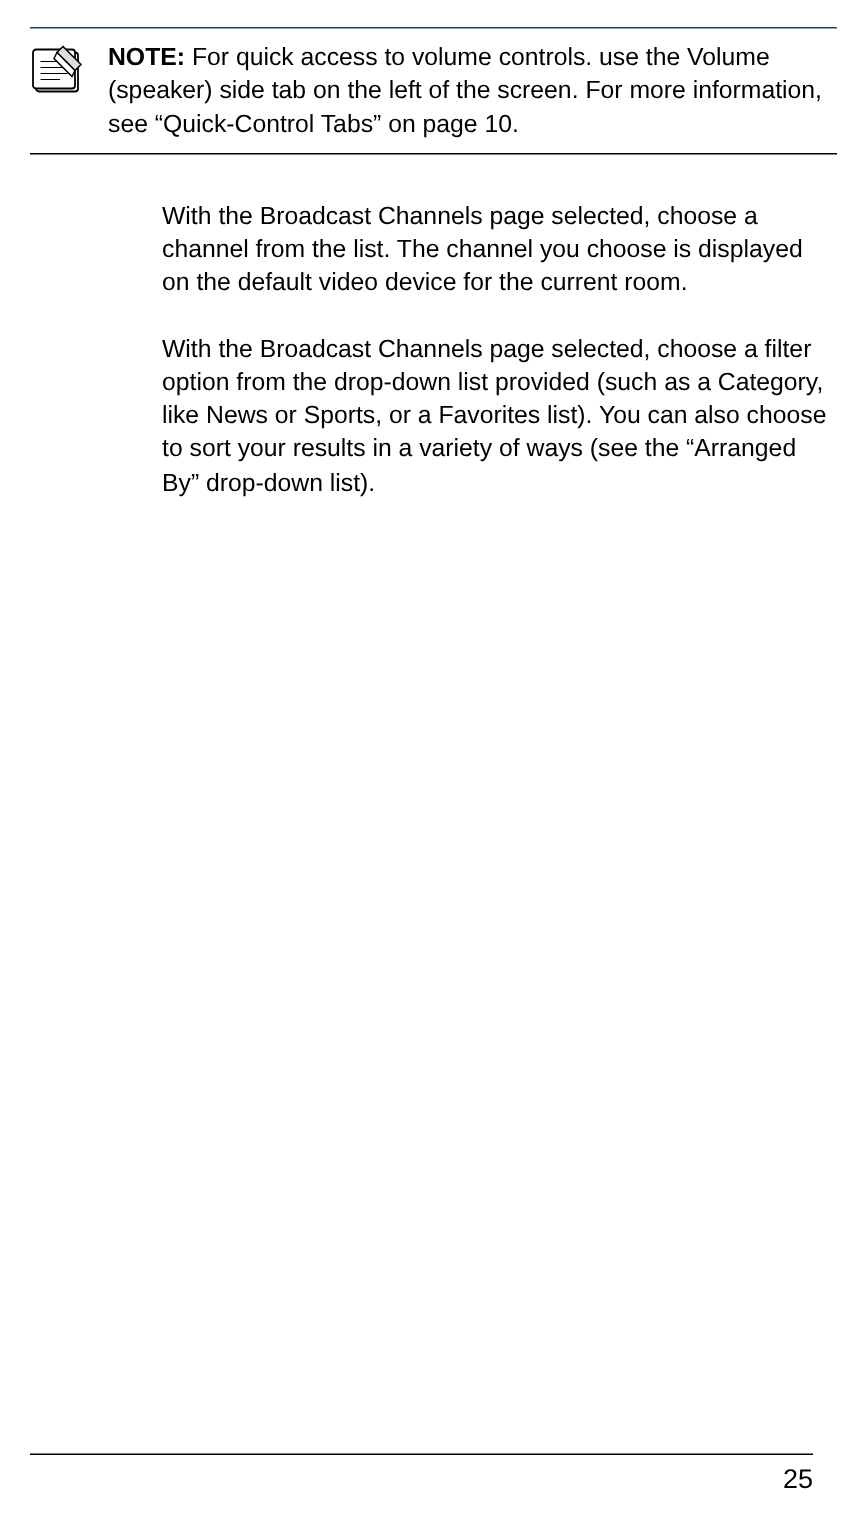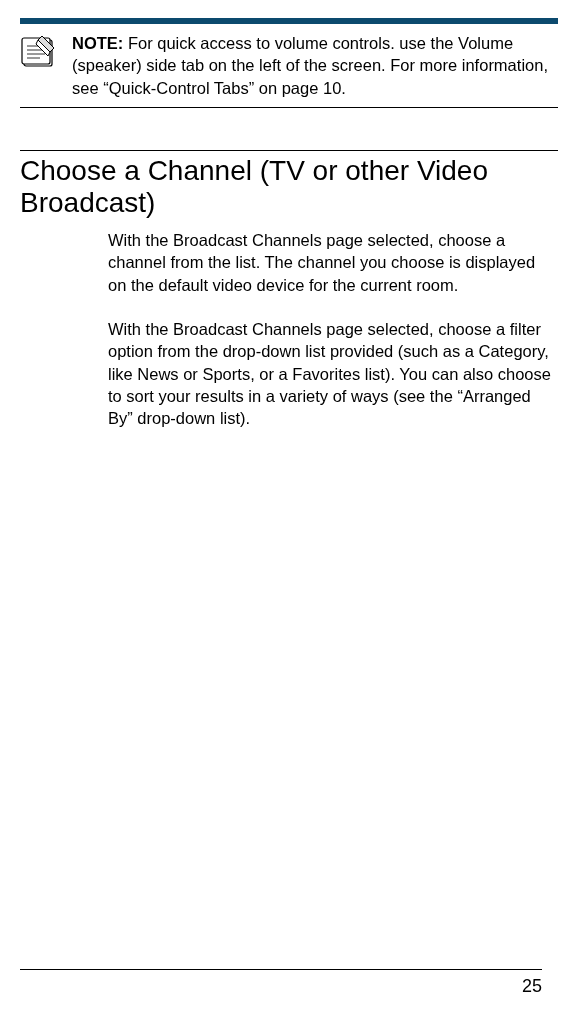--- a/index.html
+++ b/index.html
@@ -10,24 +10,24 @@
     body {
       width: 578px;
       height: 1025px;
       background: #fff;
       font-family: Arial, Helvetica, sans-serif;
       position: relative;
       padding: 18px 20px 0 20px;
     }
     .note-box {
       display: flex;
-      border-top: 6px solid #0c4a6e;
+      border-top: 1px solid #0c4a6e;
       border-bottom: 1px solid #000;
       padding: 8px 0;
-      margin-bottom: 42px;
+      margin-bottom: 30px;
       justify-content: center;
     }
     .note-icon {
       flex-shrink: 0;
       width: 40px;
       height: 36px;
       margin-right: 12px;
       margin-top: 2px;
     }
     .note-text {
@@ -86,21 +86,20 @@
       <path d="M 22 2 L 34 14 L 30 18 L 18 6 Z" fill="#ddd" stroke="#000" stroke-width="1"></path>
       <path d="M 30 18 L 18 6 L 16 10 L 28 22 Z" fill="#fff" stroke="#000" stroke-width="1"></path>
     </svg>
   </div>
   <div class="note-text">
     <span class="note-label">NOTE:</span><span>  For quick access to volume controls. use the Volume (speaker) side tab on the left of the screen. For more information, see “Quick-Control Tabs” on page 10.</span>
   </div>
 </div>
 
 <div class="section">
-  <h2 class="section-heading">Choose a Channel (TV or other Video Broadcast)</h2>
   <p class="section-body">With the Broadcast Channels page selected, choose a channel from the list. The channel you choose is displayed on the default video device for the current room.</p>
 </div>
 
 <div class="section">
   <p class="section-body">With the Broadcast Channels page selected, choose a filter option from the drop-down list provided (such as a Category, like News or Sports, or a Favorites list). You can also choose to sort your results in a variety of ways (see the “Arranged By” drop-down list).</p>
 </div>
 
 <div class="page-footer">
   <span class="page-number">25</span>
 </div>

